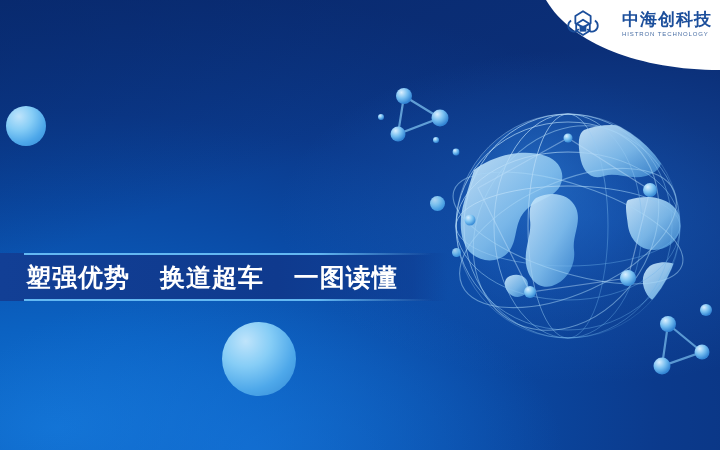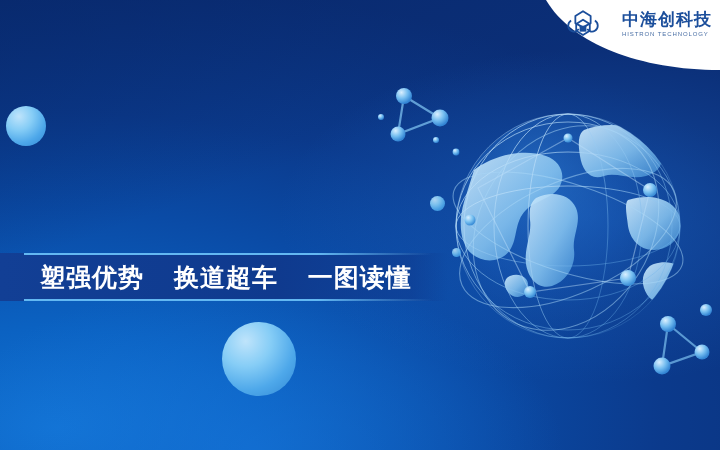--- a/index.html
+++ b/index.html
@@ -121,21 +121,21 @@
   }
   .subband-line {
     position: absolute;
     left: 24px;
     height: 2px;
     background: linear-gradient(90deg, #63b8f2 0%, #63b8f2 72%, rgba(99,184,242,0) 100%);
   }
   .subband-line.top { top: 0px; width: 408px; }
   .subband-line.bottom { bottom: 0px; width: 408px; }
   .subtitle {
-    margin-left: 40px;
+    margin-left: 26px;
     font-size: 25px;
     font-weight: bold;
     color: #ffffff;
     letter-spacing: 1px;
     white-space: nowrap;
   }
   .subtitle .gap { display: inline-block; width: 14px; }
 </style>
 </head>
 <body>

